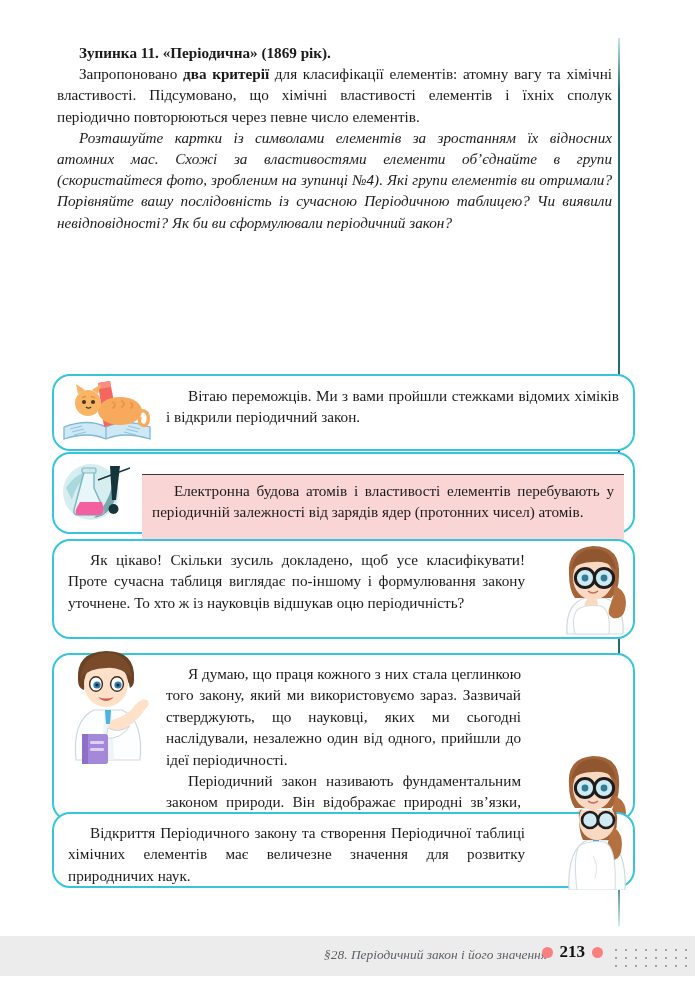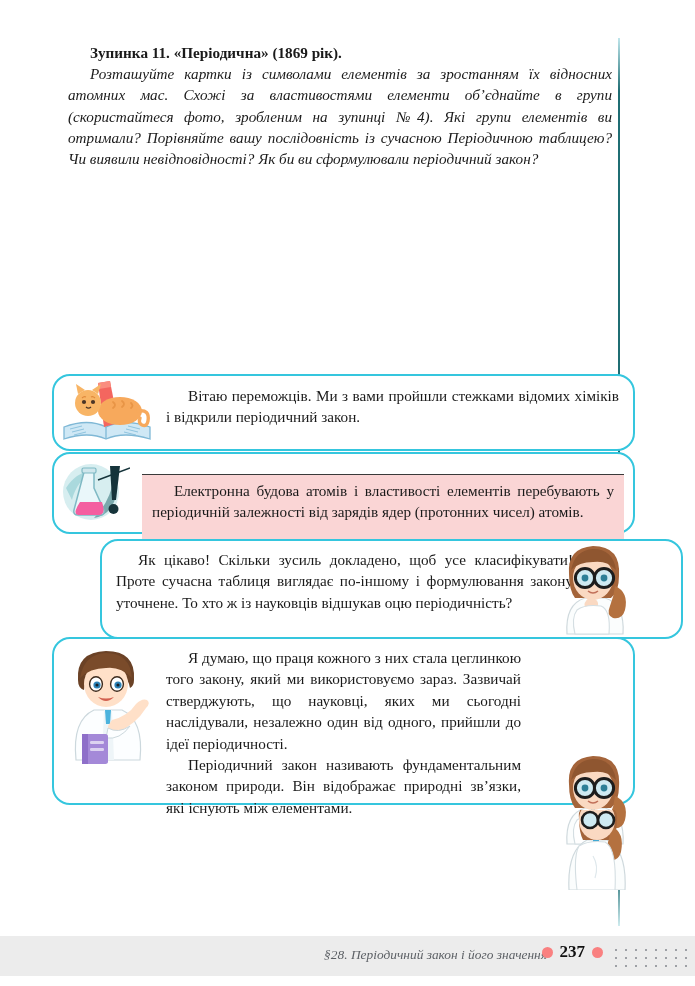--- a/index.html
+++ b/index.html
@@ -35,21 +35,21 @@
 
   
   .text-col {
     position: absolute;
     left: 56px;
     top: 42px;
     width: 556px;
   }
 
   p.para {
-    margin: 0 0 0px 12px;
+    margin: 0 0 0px 1px;
     font-size: 15.2px;
     line-height: 21.2px;
     text-align: justify;
     text-indent: 22px;
     hyphens: manual;
   }
   .b { font-weight: bold; }
   .i { font-style: italic; }
   .head {
     font-weight: bold;
@@ -108,28 +108,27 @@
   }
   .pink-panel .callout-text { text-align: justify; }
 
   
   #box-q1 {
     left: 52px;
     top: 539px;
     width: 583px;
     height: 100px;
     border-radius: 18px;
-    margin-left: 48px;
   }
   #box-q1 .inner { padding: 8px 108px 0 14px; }
 
   
   #box-a1 {
     left: 52px;
-    top: 637px;
+    top: 653px;
     width: 583px;
     height: 168px;
     border-radius: 18px;
   }
   #box-a1 .inner { padding: 8px 112px 0 112px; }
   #box-a1 .p-second { padding-right: 0; }
 
   
   #box-concl {
     left: 52px;
@@ -209,20 +208,21 @@
 <body>
 
 <div id="page">
 
   <div class="edge-rule"></div>
 
   <div class="text-col">
 
     <p class="para head">Зупинка 11. «Періодична» (1869 рік).</p>
 
+    <p class="para"><span>Запропоновано </span><span class="b">два критерії</span><span> для класифікації елементів: атомну вагу та хімічні властивості. Підсумовано, що хімічні властивості елементів і їхніх сполук періодично повторюються через певне число елементів.</span></p>
 
 
     <p class="para i">Розташуйте картки із символами елементів за зростанням їх відносних атомних мас. Схожі за властивостями елементи об’єднайте в групи (скористайтеся фото, зробленим на зупинці №4). Які групи елементів ви отримали? Порівняйте вашу послідовність із сучасною Періодичною таблицею? Чи виявили невідповідності? Як би ви сформулювали періодичний закон?</p>
   </div>
 
   <div class="callout" id="box-greeting">
     <div class="inner">
       <p class="callout-text">Вітаю переможців. Ми з вами пройшли стежками відомих хіміків і відкрили періодичний закон.</p>
     </div>
   </div>
@@ -350,37 +350,42 @@
     <ellipse cx="48" cy="44" rx="20" ry="22" fill="#fad9c2"></ellipse>
     <path d="M26 36 Q30 16 48 15 Q68 15 71 36 Q62 26 48 28 Q34 28 26 36Z" fill="#8f5630"></path>
     <circle cx="40" cy="44" r="9.6" fill="#cfeaf2" stroke="#1d1d1d" stroke-width="3"></circle>
     <circle cx="59" cy="44" r="9.6" fill="#cfeaf2" stroke="#1d1d1d" stroke-width="3"></circle>
     <circle cx="40" cy="44" r="3.4" fill="#2e7f97"></circle>
     <circle cx="59" cy="44" r="3.4" fill="#2e7f97"></circle>
     <path d="M43 57 q5 4 10 0" stroke="#c1705a" stroke-width="1.6" fill="none"></path>
     <path d="M32 76 Q40 70 56 72 Q66 76 64 100 L30 100 Q26 84 32 76Z" fill="#ffffff" stroke="#d4dee2" stroke-width="1.1"></path>
   </svg>
 
+  <div class="callout" id="box-concl">
+    <div class="inner">
+      <p class="callout-text">Відкриття Періодичного закону та створення Періодичної таблиці хімічних елементів має величезне значення для розвитку природничих наук.</p>
+    </div>
+  </div>
 
   <svg class="art" id="art-girl3" viewBox="0 0 86 80">
     <path d="M20 80 Q18 40 38 30 L58 30 Q78 40 76 80 Z" fill="#fbfdfd" stroke="#cfd9dd" stroke-width="1.2"></path>
     <path d="M44 30 L50 30 L52 80 L42 80 Z" fill="#eef5f8"></path>
     <path d="M44 30 L50 30 L49 44 L45 44 Z" fill="#3fa9d4"></path>
     <path d="M30 8 Q28 -6 48 -6 Q70 -6 68 10 Q68 24 62 30 L34 30 Q30 22 30 8Z" fill="#a4643a"></path>
     <path d="M62 16 q14 6 10 26 q-3 10 -12 8 q-7 -3 -3 -12 q4 -10 5 -22z" fill="#b4713f"></path>
     <ellipse cx="48" cy="10" rx="18" ry="20" fill="#fad9c2"></ellipse>
     <circle cx="41" cy="10" r="8" fill="#cfeaf2" stroke="#1d1d1d" stroke-width="2.6"></circle>
     <circle cx="57" cy="10" r="8" fill="#cfeaf2" stroke="#1d1d1d" stroke-width="2.6"></circle>
     <path d="M30 36 Q40 30 56 32 Q68 38 66 80 L28 80 Q24 46 30 36Z" fill="#ffffff" stroke="#d4dee2" stroke-width="1.1"></path>
     <path d="M44 46 q6 10 2 22" stroke="#dfe8ec" stroke-width="1.2" fill="none"></path>
   </svg>
 
   <div class="footer">
     <div class="footer-line">§28. Періодичний закон і його значення</div>
     <div class="pg-wrap">
       <span class="dot-pink"></span>
-      <span class="pg-num">237</span>
+      <span class="pg-num">213</span>
       <span class="dot-pink"></span>
     </div>
     <div class="dotgrid"></div>
   </div>
 
 </div>
 
 </body></html>

